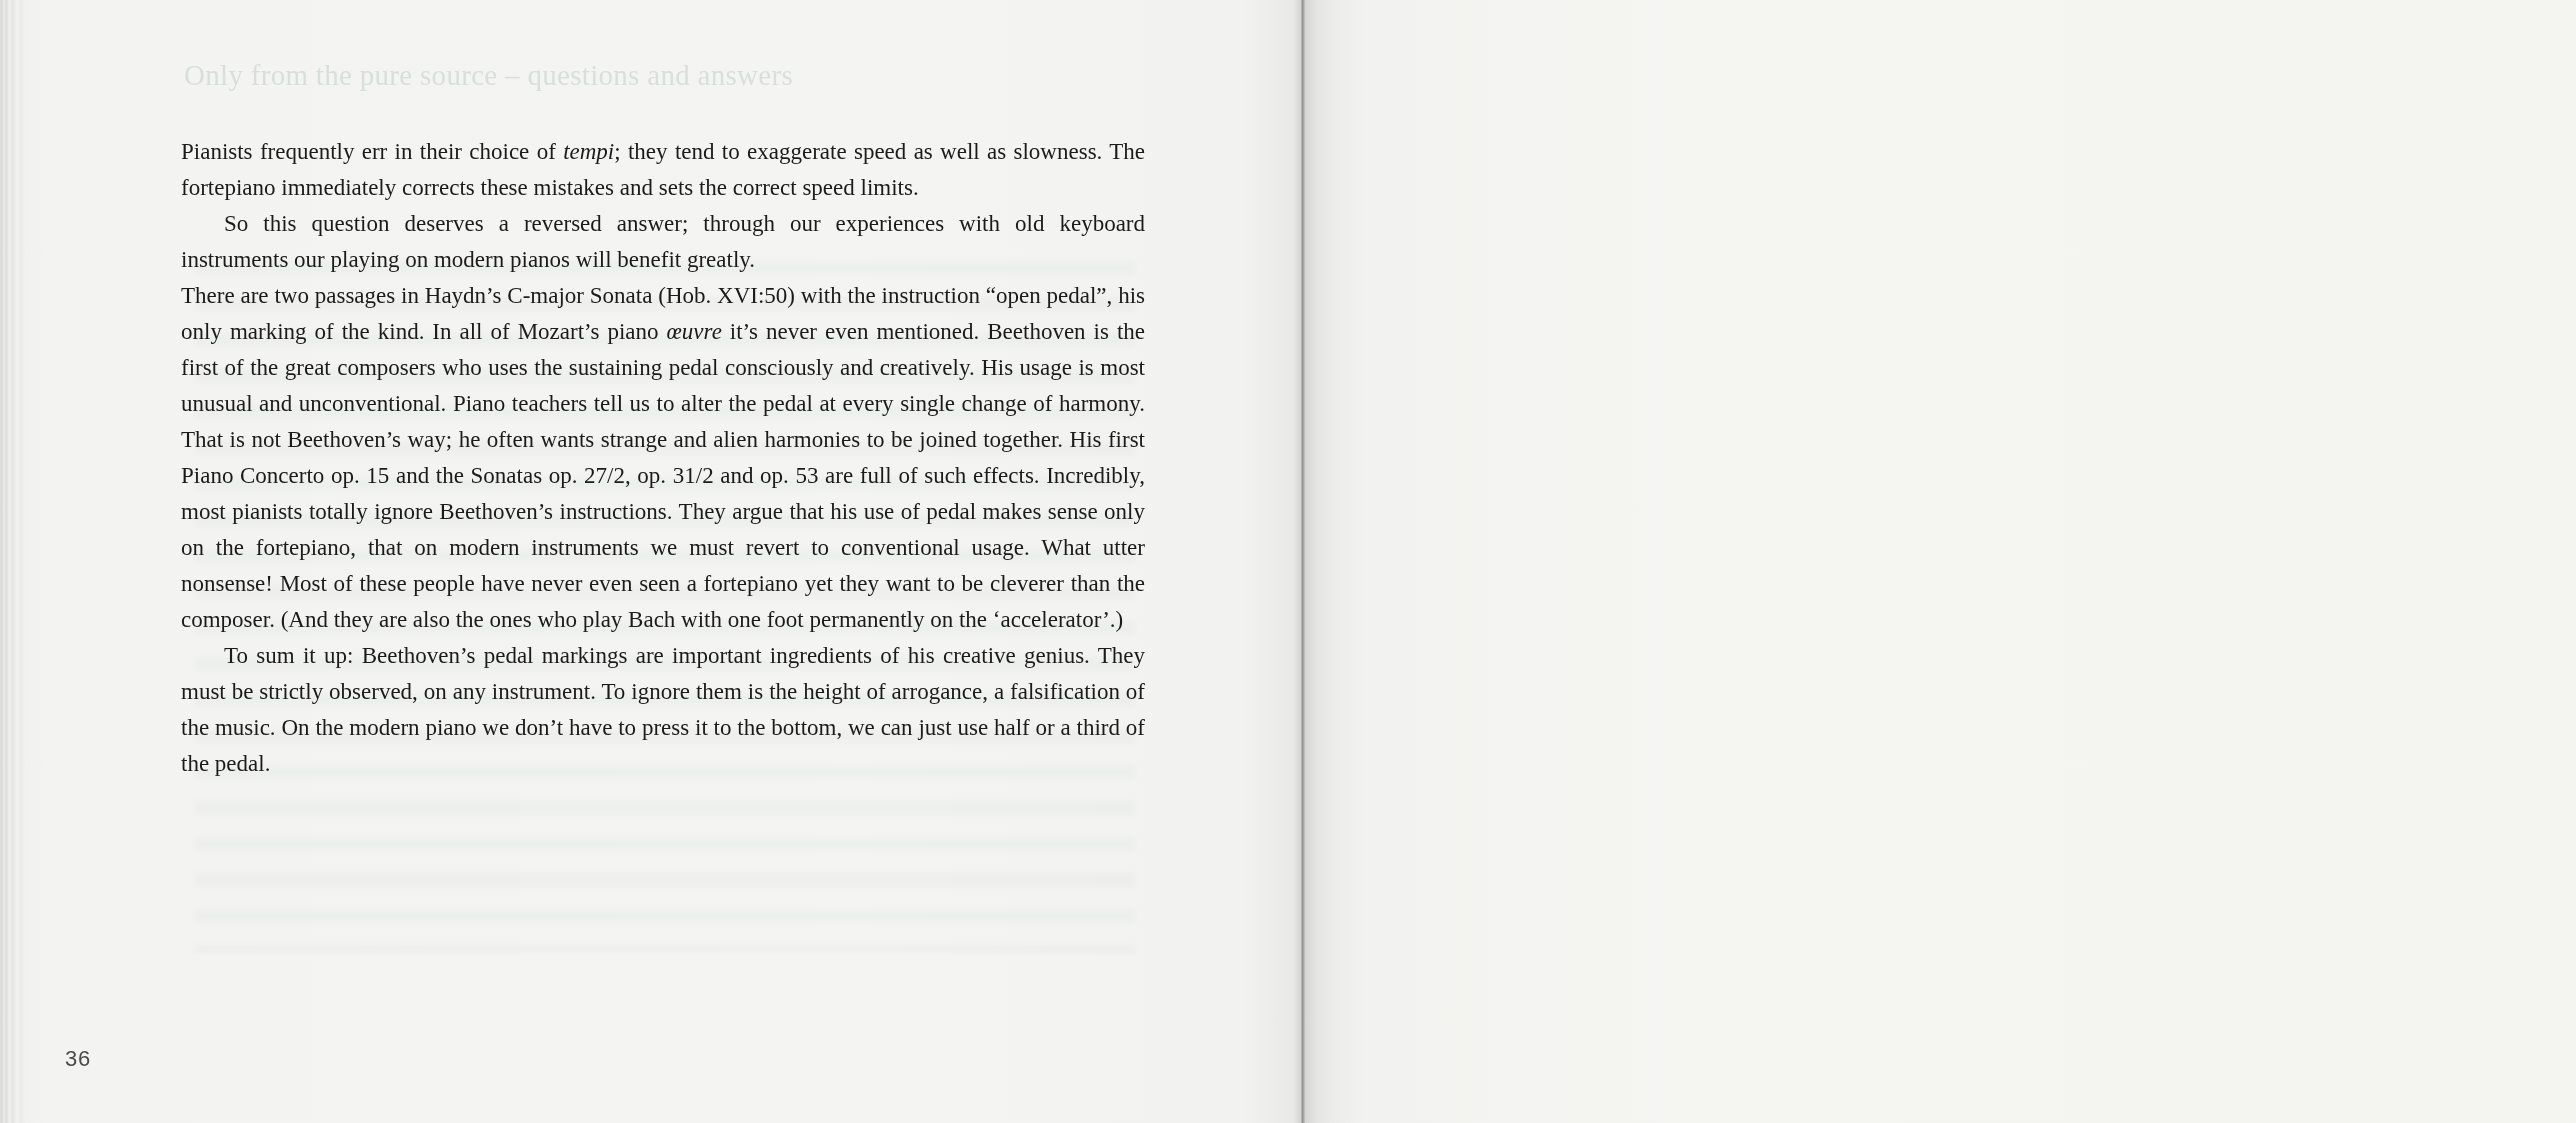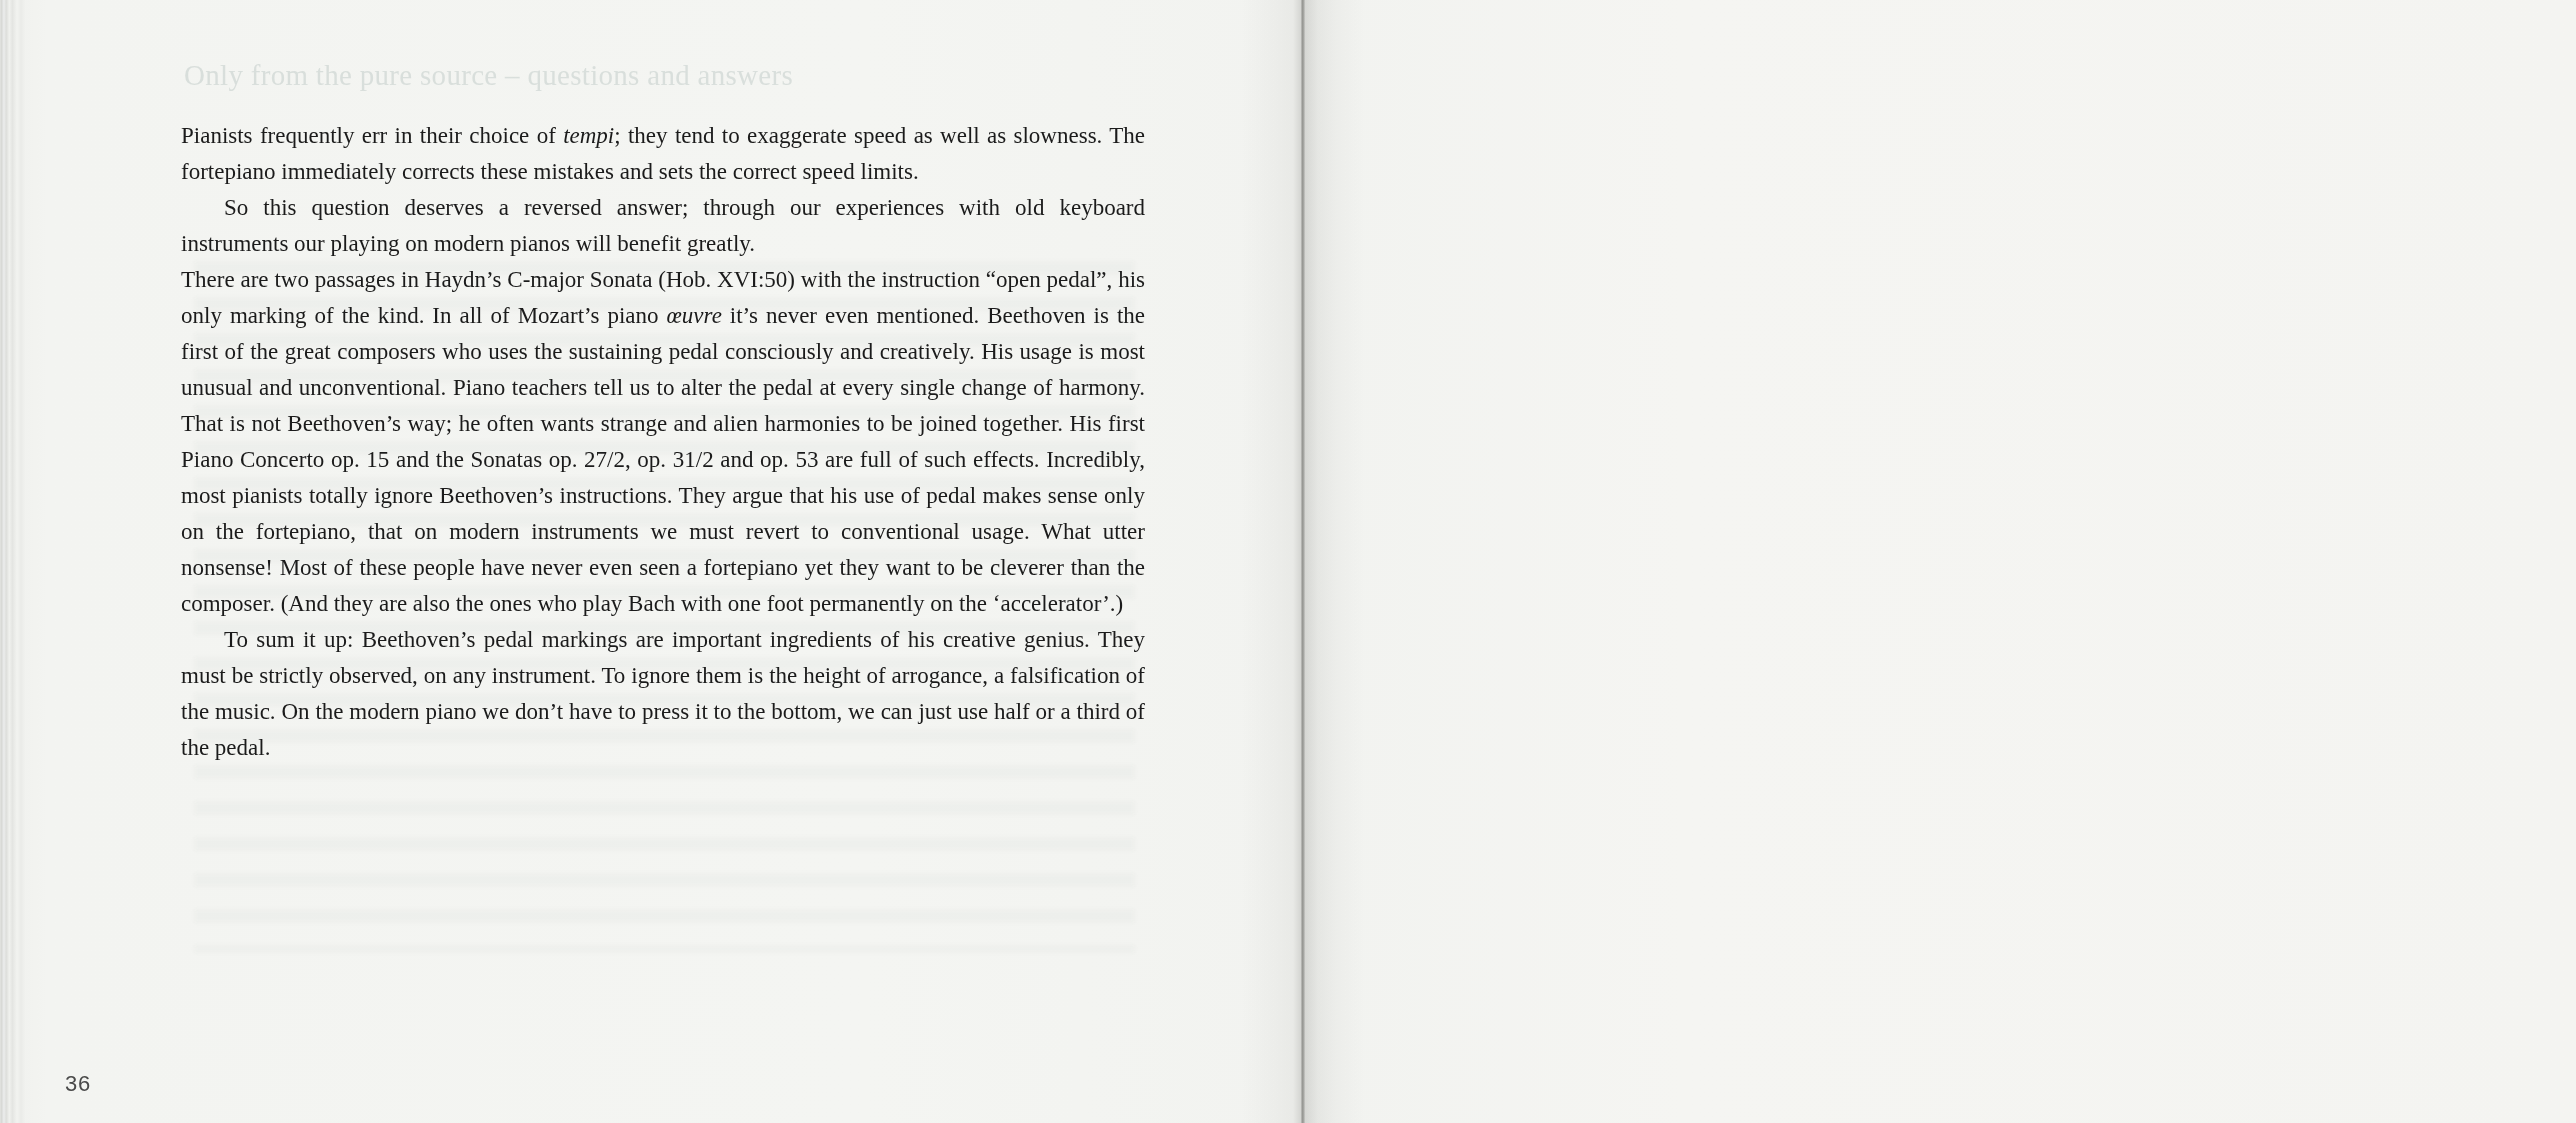--- a/index.html
+++ b/index.html
@@ -68,36 +68,36 @@
   #show-left  { left: 194px;  top: 261px;  width: 941px; height: 692px; opacity: 0.8; }
 
   
   .text-col {
     position: absolute; top: 118px;
     width: 964px;
     font-size: 23px;
     line-height: 36px;
     text-align: justify;
   }
-  #left-col  { left: 181px; }
+  #left-col  { left: 181px; margin-top: 16px; }
 
   .text-col p { margin: 0; padding: 0; }
   .text-col p.indent   { text-indent: 43px; }
   .text-col p.question { margin-top: 36px; }
   .text-col i { font-style: italic; }
 
   
   .page-number {
     position: absolute;
     font-family: "Liberation Sans", sans-serif;
     font-size: 22px;
     color: #4a4a4a;
     letter-spacing: 0.8px;
   }
-  #pn-left  { left: 65px;  top: 1071px; }
+  #pn-left  { left: 65px;  top: 1046px; }
 </style>
 </head>
 <body>
 
 <div id="stage">
 
   <div class="page" id="page-left">
     <div id="ghost-header">Only from the pure source – questions and answers</div>
     <div class="show-through" id="show-left"></div>
     <div class="text-col" id="left-col">

